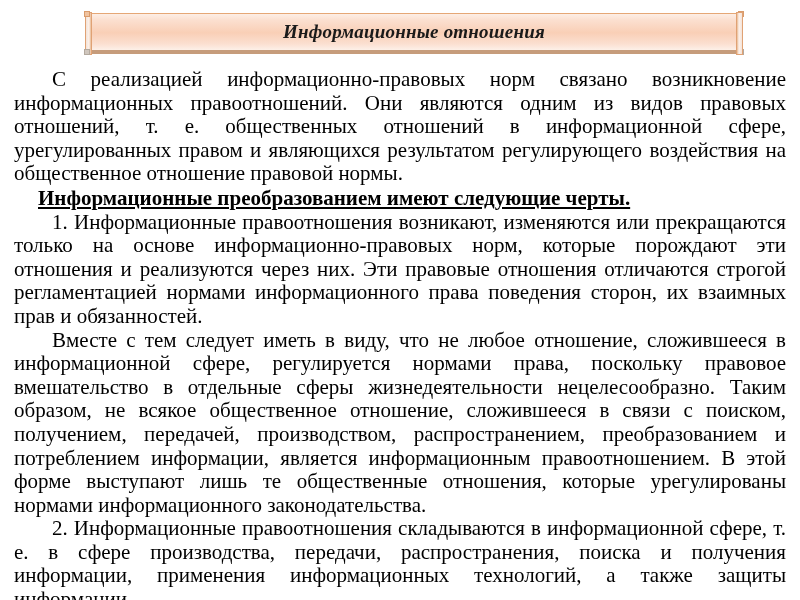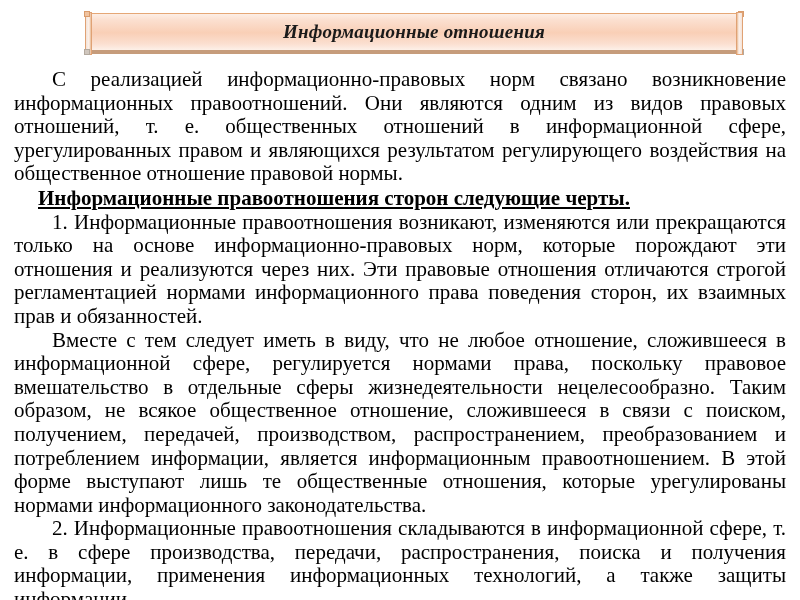--- a/index.html
+++ b/index.html
@@ -131,21 +131,21 @@
     <span class="title-corner tr"></span>
     <span class="title-corner bl"></span>
     <span class="title-corner br"></span>
     <span class="title-text">Информационные отношения</span>
   </div>
 
   <div class="body-copy">
 
     <p class="para">С реализацией информационно-правовых норм связано возникновение информационных правоотношений. Они являются одним из видов правовых отношений, т. е. общественных отношений в информационной сфере, урегулированных правом и являющихся результатом регулирующего воздействия на общественное отношение правовой нормы.</p>
 
-    <p class="para heading">Информационные правоотношения сторон следующие черты.</p>
+    <p class="para heading">Информационные преобразованием имеют следующие черты.</p>
 
     <p class="para">1. Информационные правоотношения возникают, изменяются или прекращаются только на основе информационно-правовых норм, которые порождают эти отношения и реализуются через них. Эти правовые отношения отличаются строгой регламентацией нормами информационного права поведения сторон, их взаимных прав и обязанностей.</p>
 
     <p class="para">Вместе с тем следует иметь в виду, что не любое отношение, сложившееся в информационной сфере, регулируется нормами права, поскольку правовое вмешательство в отдельные сферы жизнедеятельности нецелесообразно. Таким образом, не всякое общественное отношение, сложившееся в связи с поиском, получением, передачей, производством, распространением, преобразованием и потреблением информации, является информационным правоотношением. В этой форме выступают лишь те общественные отношения, которые урегулированы нормами информационного законодательства.</p>
 
     <p class="para">2. Информационные правоотношения складываются в информационной сфере, т. е. в сфере производства, передачи, распространения, поиска и получения информации, применения информационных технологий, а также защиты информации.</p>
 
   </div>
 
 </div>

